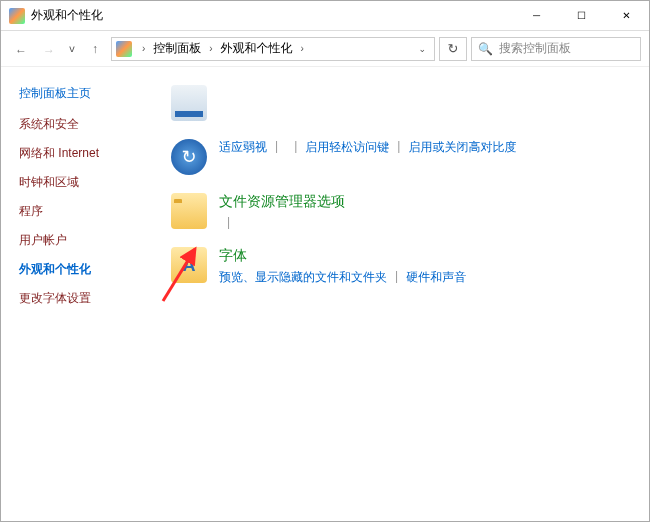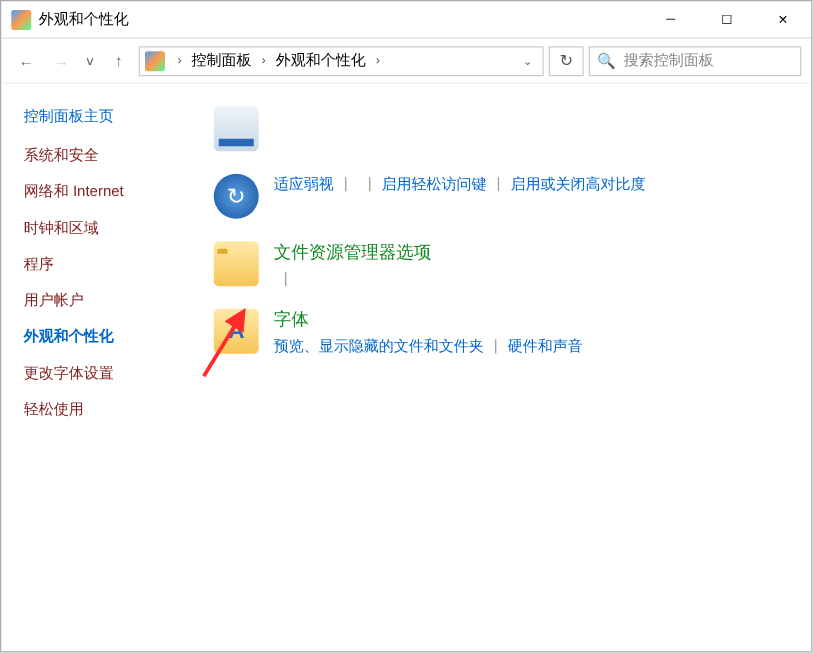--- a/index.html
+++ b/index.html
@@ -84,21 +84,20 @@
   <div class="sidebar">
     <div class="home">控制面板主页</div>
     <div id="sidebar-items">
         <div class="item">系统和安全</div>
         <div class="item">网络和 Internet</div>
         <div class="item">时钟和区域</div>
         <div class="item">程序</div>
         <div class="item">用户帐户</div>
         <div class="item active">外观和个性化</div>
         <div class="item">更改字体设置</div>
-        <div class="item">轻松使用</div>
       </div>
   </div>
   <div class="main">
     <div id="categories">
         <div class="category">
           <div class="caticon ic-taskbar"></div>
         </div>
         <div class="category">
           <div class="caticon ic-ease"></div>
           <div class="catbody">

